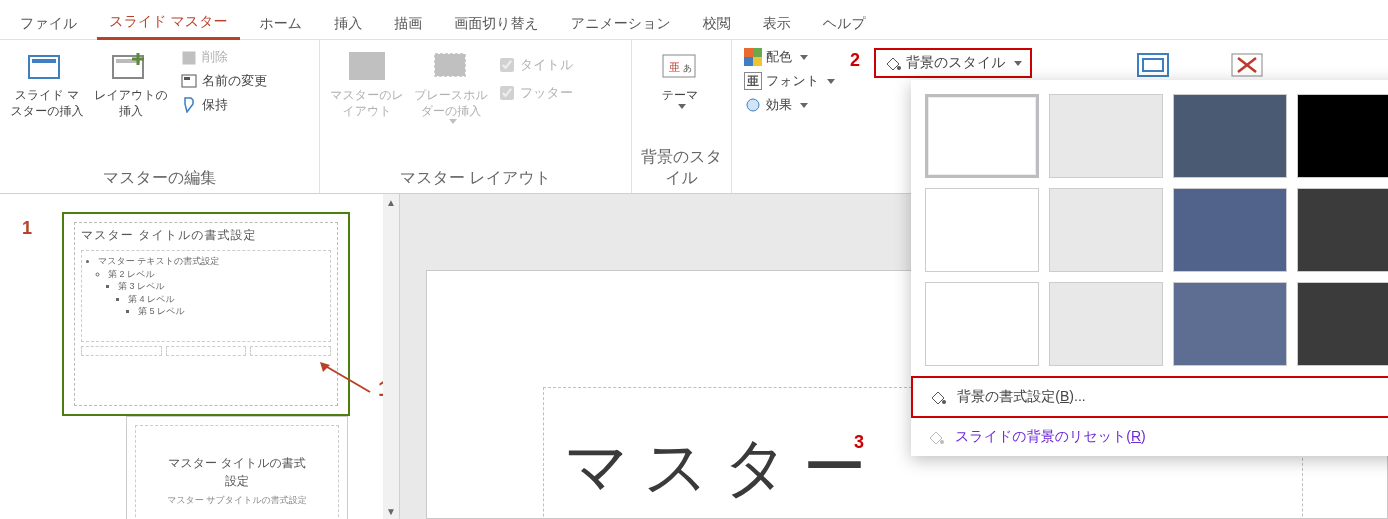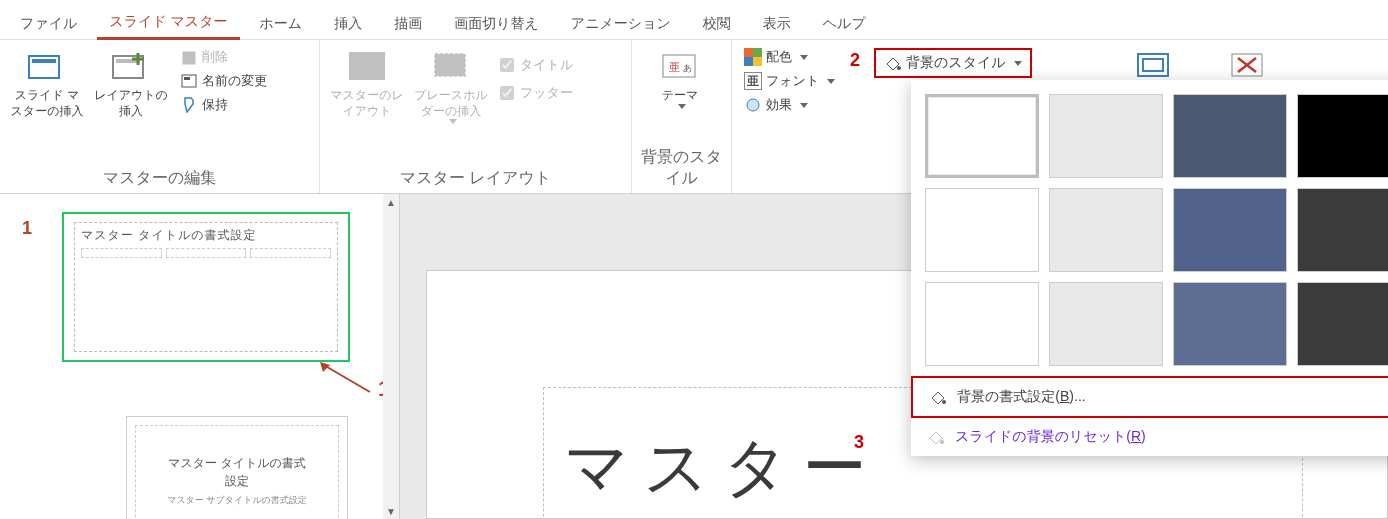--- a/index.html
+++ b/index.html
@@ -234,22 +234,22 @@
     background:#f1f1f1;
   }
   .scroll-up, .scroll-down {
     width:16px;height:16px;display:flex;align-items:center;justify-content:center;color:#666;font-size:10px;cursor:pointer;
   }
   .scroll-down { position:absolute; bottom:0; }
 
   .thumb-master {
     position:absolute;
     left:62px; top:18px;
-    width:288px; height:150px;
-    border:2px solid #22c55e;
+    width:288px; height:204px;
+    border:2px solid #4d7c0f;
     background:#fff;
     cursor:pointer;
     padding:8px 10px;
   }
   .thumb-master .tm-inner {
     border:1px dashed #bbb;
     width:100%; height:100%;
     padding:4px 6px;
   }
   .tm-title { font-size:12px; letter-spacing:1px; color:#555; white-space:nowrap; overflow:hidden;}
@@ -538,20 +538,37 @@
 
 </div>
 
 <div class="workspace">
   <div class="thumb-pane">
     <div class="annot-1a">1</div>
 
     <div class="thumb-master">
       <div class="tm-inner">
         <div class="tm-title">マスター タイトルの書式設定</div>
+        <div class="tm-body">
+          <ul>
+            <li>マスター テキストの書式設定</li>
+            <ul>
+              <li>第 2 レベル</li>
+              <ul>
+                <li>第 3 レベル</li>
+                <ul>
+                  <li>第 4 レベル</li>
+                  <ul>
+                      <li>第 5 レベル</li>
+                    </ul>
+                </ul>
+              </ul>
+            </ul>
+          </ul>
+        </div>
         <div class="tm-footboxes">
             <span></span>
             <span></span>
             <span></span>
           </div>
       </div>
     </div>
 
     <svg class="arrow" viewBox="0 0 56 34">
       <line x1="2" y1="2" x2="50" y2="30" stroke="#b84227" stroke-width="2"></line>

